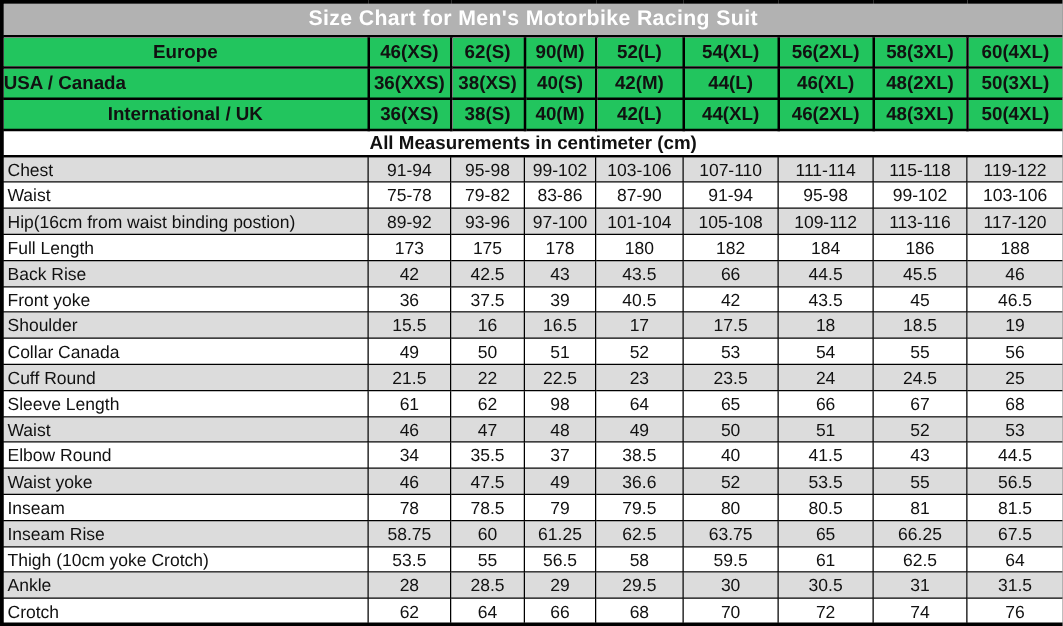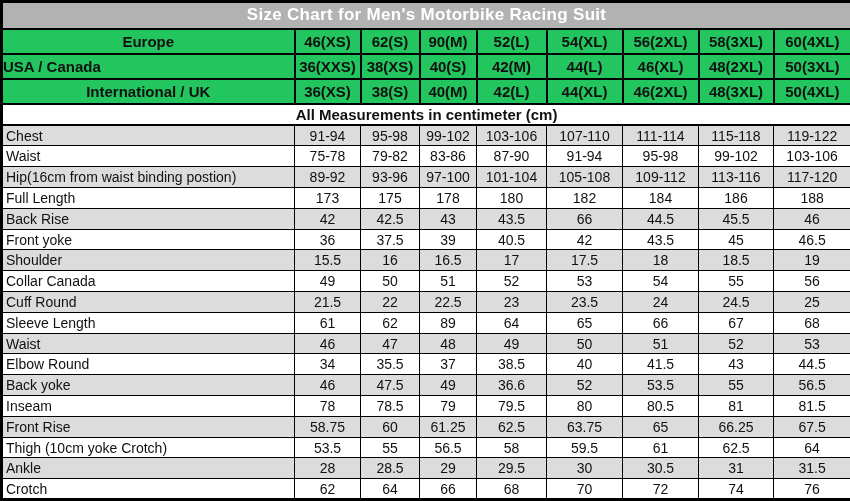--- a/index.html
+++ b/index.html
@@ -199,21 +199,21 @@
     <td>23</td>
     <td>23.5</td>
     <td>24</td>
     <td>24.5</td>
     <td>25</td>
   </tr>
         <tr class="measure-row">
     <td class="lbl">Sleeve Length</td>
     <td>61</td>
     <td>62</td>
-    <td>89</td>
+    <td>98</td>
     <td>64</td>
     <td>65</td>
     <td>66</td>
     <td>67</td>
     <td>68</td>
   </tr>
         <tr class="measure-row alt">
     <td class="lbl">Waist</td>
     <td>46</td>
     <td>47</td>
@@ -229,21 +229,21 @@
     <td>34</td>
     <td>35.5</td>
     <td>37</td>
     <td>38.5</td>
     <td>40</td>
     <td>41.5</td>
     <td>43</td>
     <td>44.5</td>
   </tr>
         <tr class="measure-row alt">
-    <td class="lbl">Back yoke</td>
+    <td class="lbl">Waist yoke</td>
     <td>46</td>
     <td>47.5</td>
     <td>49</td>
     <td>36.6</td>
     <td>52</td>
     <td>53.5</td>
     <td>55</td>
     <td>56.5</td>
   </tr>
         <tr class="measure-row">
@@ -251,21 +251,21 @@
     <td>78</td>
     <td>78.5</td>
     <td>79</td>
     <td>79.5</td>
     <td>80</td>
     <td>80.5</td>
     <td>81</td>
     <td>81.5</td>
   </tr>
         <tr class="measure-row alt">
-    <td class="lbl">Front Rise</td>
+    <td class="lbl">Inseam Rise</td>
     <td>58.75</td>
     <td>60</td>
     <td>61.25</td>
     <td>62.5</td>
     <td>63.75</td>
     <td>65</td>
     <td>66.25</td>
     <td>67.5</td>
   </tr>
         <tr class="measure-row">

